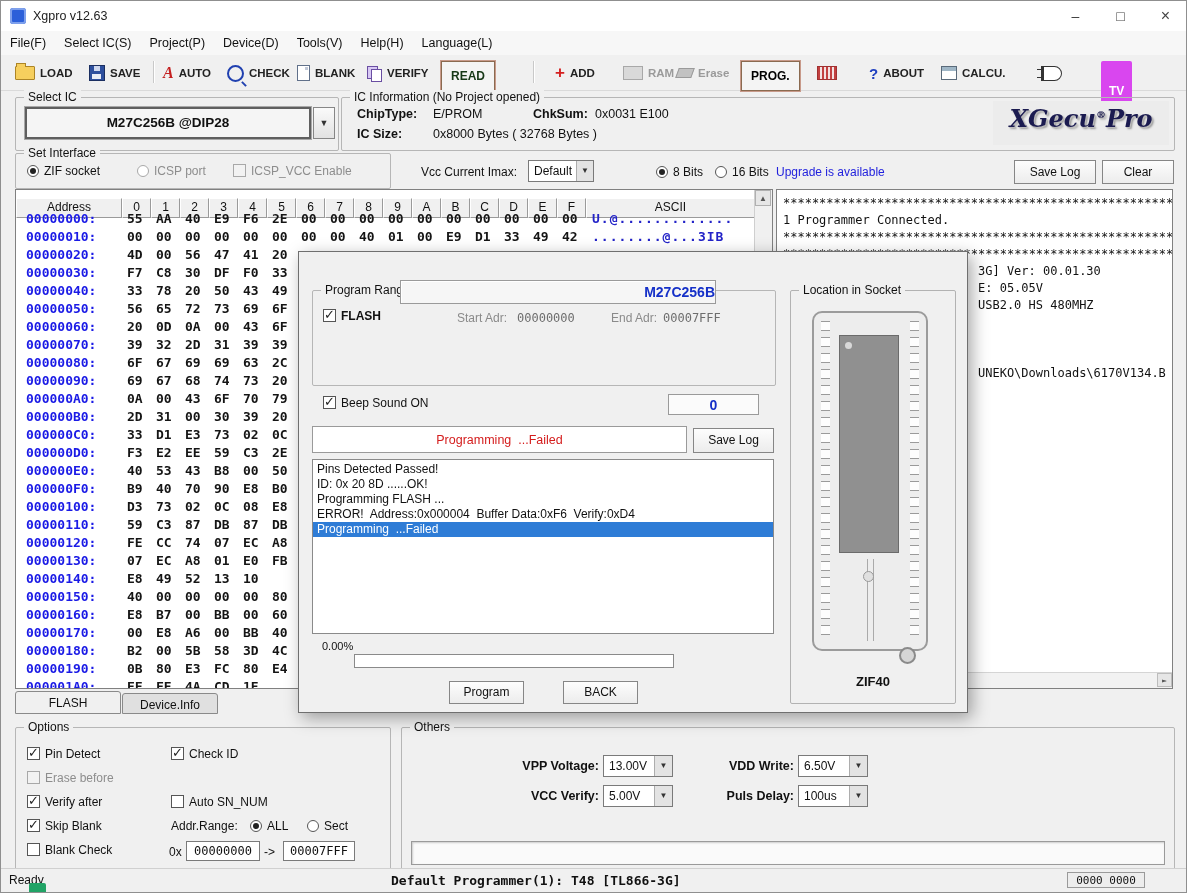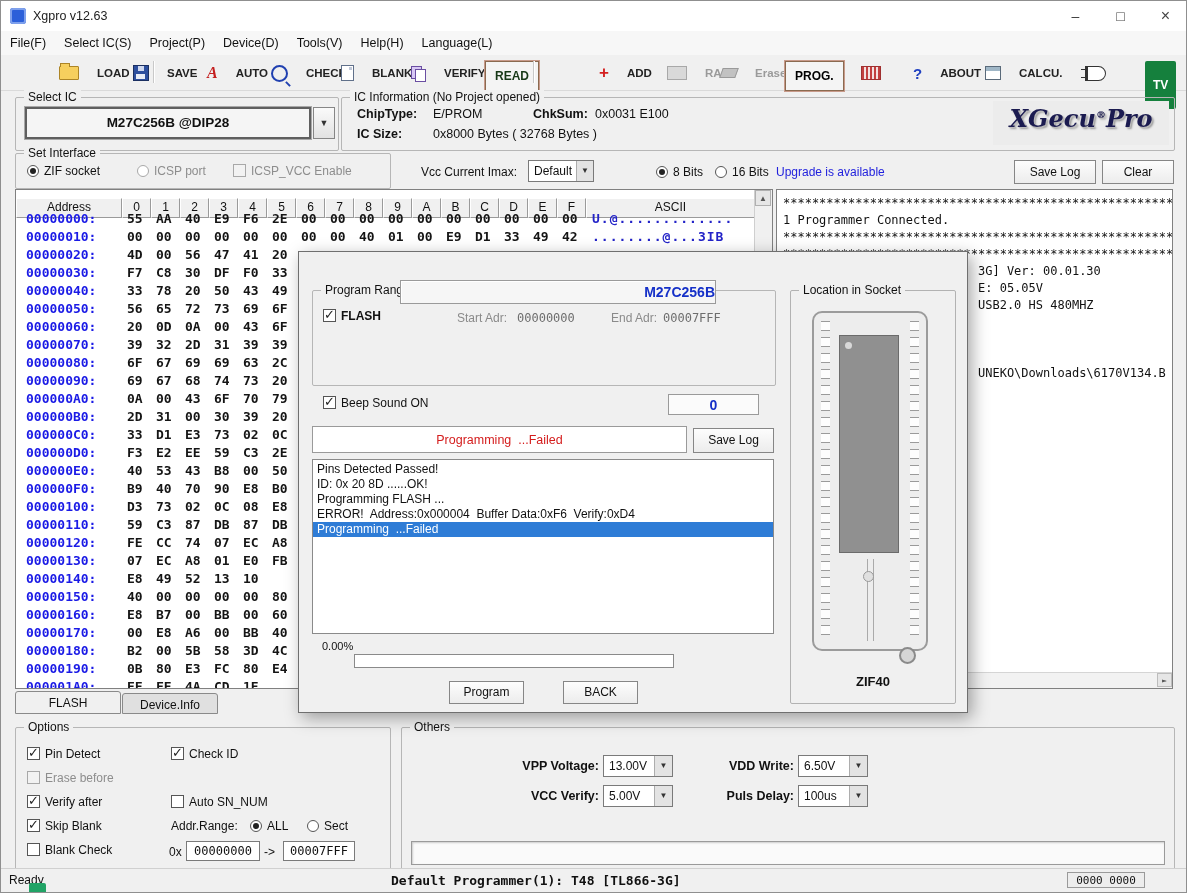--- a/index.html
+++ b/index.html
@@ -7,21 +7,21 @@
   .app{position:relative;width:1187px;height:893px;background:#f0f0f0;border:1px solid #8f8f8f;box-sizing:border-box;overflow:hidden;}
 
   
   .titlebar{position:absolute;left:0;top:0;right:0;height:30px;background:#fff;}
   .app-icon{position:absolute;left:9px;top:7px;width:16px;height:16px;background:#2b5fd9;border-radius:3px;box-shadow:inset 0 0 0 2px #7ea0ec;}
   .win-title{position:absolute;left:32px;top:8px;font-size:12.5px;color:#222;}
   .win-btn{position:absolute;top:0;width:45px;height:30px;text-align:center;line-height:30px;color:#444;font-size:14px;}
   .menubar{position:absolute;left:0;top:30px;right:0;height:24px;background:#f7f7f7;border-bottom:1px solid #e6e6e6;}
   .menu-item{display:inline-block;padding:5px 9px 0 9px;height:19px;font-size:12.5px;}
   .toolbar{position:absolute;left:0;top:54px;right:0;height:35px;background:#f0f0f0;border-bottom:1px solid #dadada;}
-  .tb-item{position:absolute;top:6px;height:24px;display:flex;align-items:center;gap:18px;font-size:11.5px;font-weight:bold;color:#222;margin-left:44px;}
+  .tb-item{position:absolute;top:6px;height:24px;display:flex;align-items:center;gap:5px;font-size:11.5px;font-weight:bold;color:#222;}
   .tb-sep{position:absolute;top:6px;width:1px;height:22px;background:#c9c9c9;border-right:1px solid #fff;}
   .tb-gray{color:#9a9a9a;}
   .i-folder{width:18px;height:12px;background:#f6cf5e;border:1px solid #ad8526;border-radius:1px;position:relative;}
   .i-folder::before{content:"";position:absolute;top:-4px;left:0;width:8px;height:3px;background:#f6cf5e;border:1px solid #ad8526;border-bottom:none;}
   .i-floppy{width:14px;height:14px;background:#2d4f9e;border:1px solid #1b2f61;position:relative;}
   .i-floppy::before{content:"";position:absolute;left:4px;top:0;width:6px;height:5px;background:#cfd8ef;}
   .i-floppy::after{content:"";position:absolute;left:2px;bottom:1px;width:9px;height:5px;background:#e8ecf6;}
   .i-auto::before{content:"A";font:italic bold 16px "Liberation Serif",serif;color:#c42020;}
   .i-check{width:13px;height:13px;border:2px solid #2040b0;border-radius:50%;position:relative;}
   .i-check::after{content:"";position:absolute;right:-5px;bottom:-5px;width:6px;height:2px;background:#2040b0;transform:rotate(45deg);}
@@ -35,21 +35,21 @@
   .prog-box{color:#000000;}
   .i-plus::before{content:"+";color:#d42020;font-weight:bold;font-size:17px;line-height:14px;}
   .i-ramchip{width:18px;height:12px;background:#d9d9d9;border:1px solid #a8a8a8;}
   .i-eraser{width:14px;height:8px;background:#c2c2c2;border:1px solid #9a9a9a;transform:skewX(-20deg);}
   .i-dip{width:18px;height:12px;background:repeating-linear-gradient(90deg,#c24040 0 2px,#f3e2e2 2px 4px);border:1px solid #a03030;}
   .i-about::before{content:"?";color:#2040c0;font-weight:bold;font-size:15px;}
   .i-calc{width:14px;height:12px;border:1px solid #5a6a7a;background:linear-gradient(#9fb6c6 0 4px,#fff 4px);}
   .i-gate{width:17px;height:13px;border:1px solid #333;border-left:3px solid #333;border-radius:0 8px 8px 0;background:#fff;position:relative;}
   .i-gate::before{content:"";position:absolute;left:-7px;top:2px;width:5px;height:1px;background:#333;}
   .i-gate::after{content:"";position:absolute;left:-7px;bottom:2px;width:5px;height:1px;background:#333;}
-  .tv-box{background:#15803d;color:#fff;font-weight:bold;font-size:12px;padding:12px 8px;border-radius:2px;}
+  .tv-box{background:#d946ef;color:#fff;font-weight:bold;font-size:12px;padding:18px 8px;border-radius:2px;}
 
   
   .grp{position:absolute;border:1px solid #b6b6b6;border-radius:2px;}
   .grp-label{position:absolute;top:-8px;left:8px;background:#f0f0f0;padding:0 4px;font-size:12px;white-space:nowrap;text-align:center;}
   .cb{display:inline-block;width:13px;height:13px;background:#fff;border:1px solid #555;position:relative;vertical-align:-2px;box-sizing:border-box;}
   .cb.checked::after{content:"\2713";position:absolute;left:0px;top:-3px;font:bold 13px "DejaVu Sans",sans-serif;color:#222;}
   .cb.dis{border-color:#a8a8a8;background:#f2f2f2;}
   .radio{display:inline-block;width:12px;height:12px;background:#fff;border:1px solid #555;border-radius:50%;position:relative;vertical-align:-2px;box-sizing:border-box;}
   .radio.sel::after{content:"";position:absolute;left:2px;top:2px;width:6px;height:6px;background:#222;border-radius:50%;}
   .radio.dis{border-color:#a8a8a8;}

